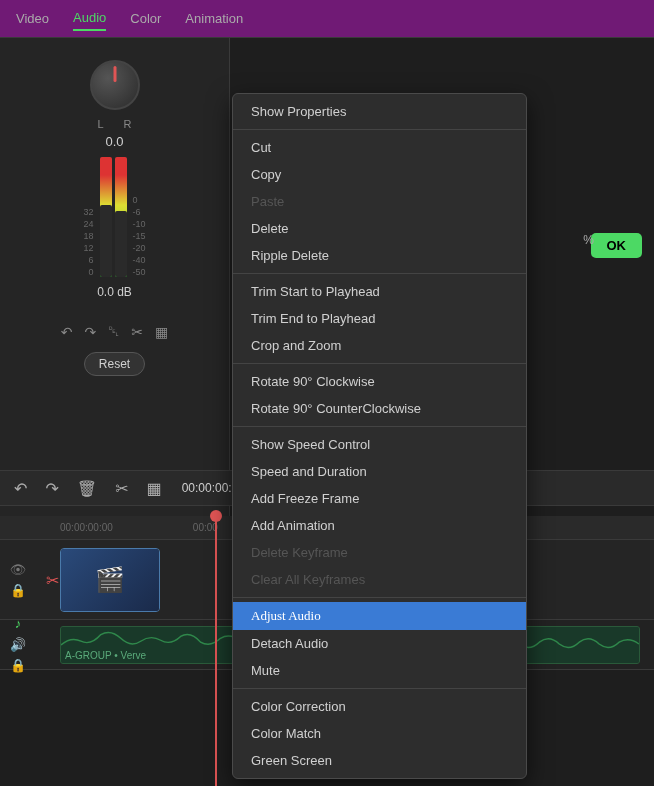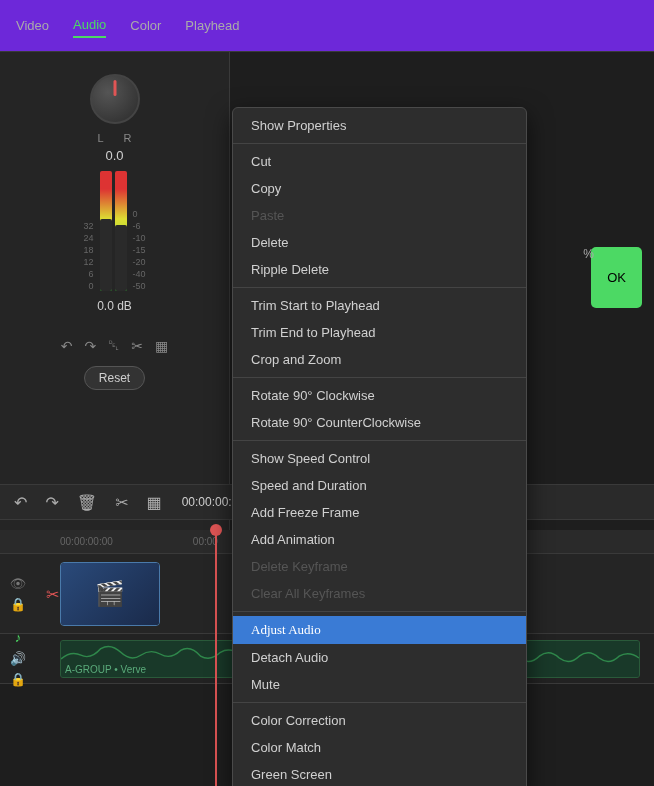--- a/index.html
+++ b/index.html
@@ -11,22 +11,22 @@
       font-size: 13px;
       color: #d0d0d0;
       overflow: hidden;
       position: relative;
     }
 
     
     .top-nav {
       display: flex;
       align-items: center;
-      background: #6d28d9;
-      height: 52px;
+      background: #701a75;
+      height: 38px;
       padding: 0 16px;
       gap: 24px;
       border-bottom: 1px solid #3a3a3a;
     }
     .nav-item {
       font-size: 13px;
       color: #aaa;
       cursor: pointer;
       padding: 4px 0;
     }
@@ -355,23 +355,23 @@
 
     
     .ok-btn {
       position: absolute;
       right: 12px;
       top: 195px;
       background: #4cd964;
       border: none;
       border-radius: 5px;
       color: #000;
-      padding: 23px 16px;
+      padding: 5px 16px;
       font-size: 13px;
-      font-weight: 400;
+      font-weight: 700;
       cursor: pointer;
     }
 
     
     .percent-display {
       position: absolute;
       right: 60px;
       top: 195px;
       color: #aaa;
       font-size: 12px;
@@ -379,21 +379,21 @@
 
     .note-icon { color: #4cd964; }
   </style>
 </head>
 <body>
 
 <div class="top-nav">
   <span class="nav-item">Video</span>
   <span class="nav-item active">Audio</span>
   <span class="nav-item">Color</span>
-  <span class="nav-item">Playhead</span>
+  <span class="nav-item">Animation</span>
 </div>
 
 <div class="main-area">
 
   <div class="left-panel">
     <div class="audio-knob-area">
       <div class="knob"></div>
       <div class="lr-labels">
         <span>L</span>
         <span>R</span>

